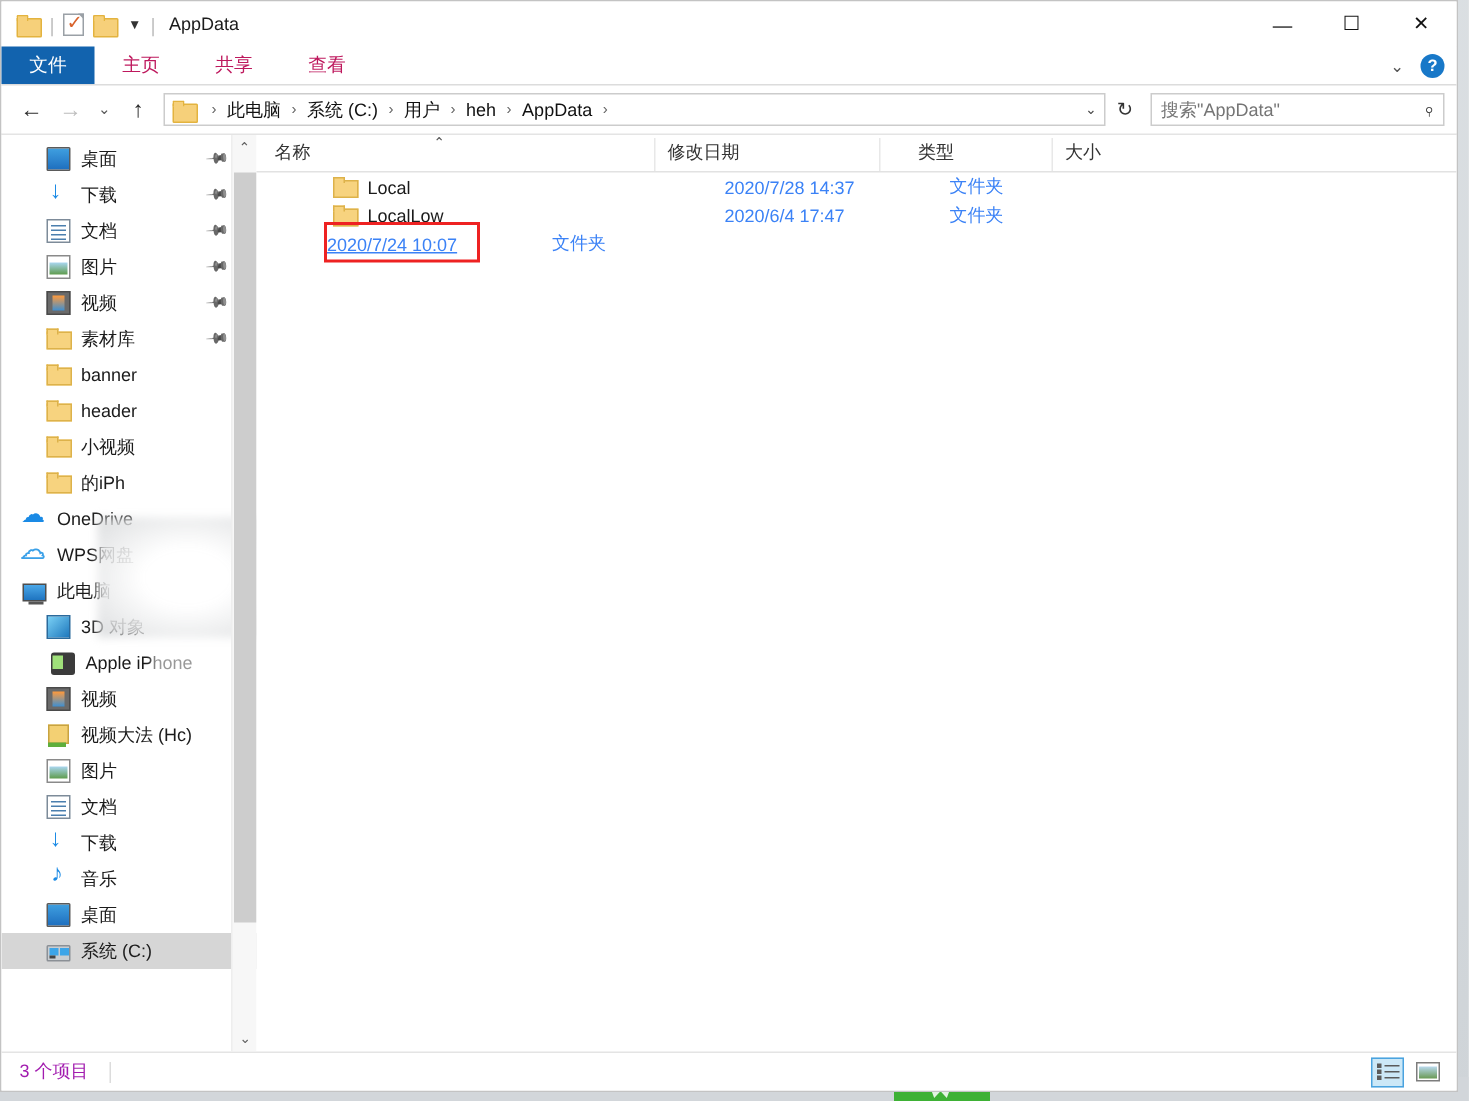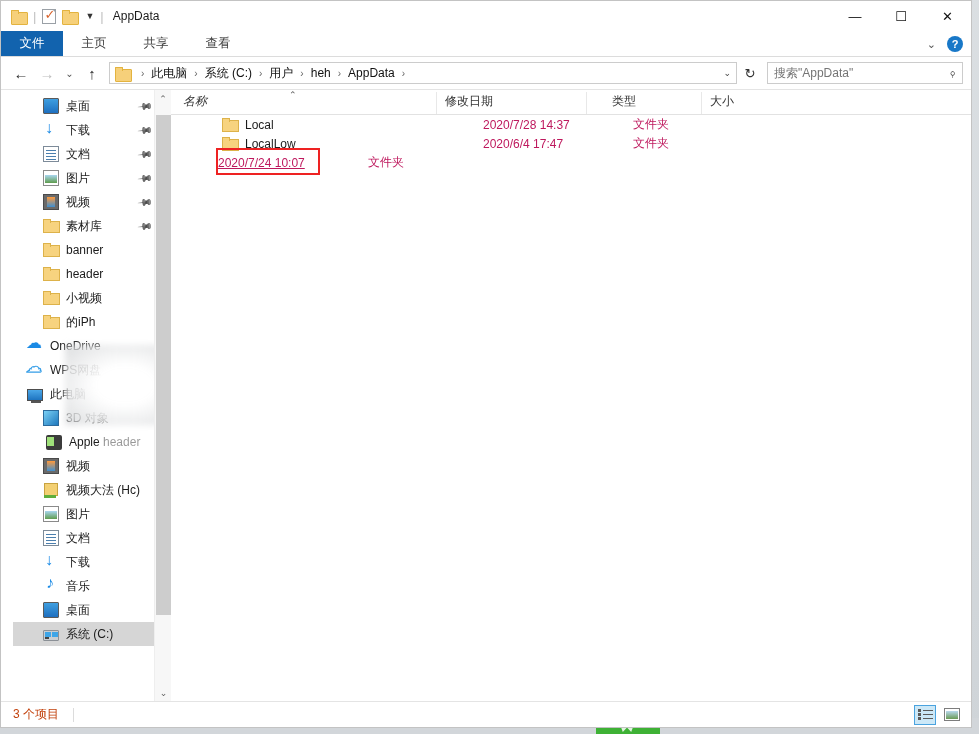--- a/index.html
+++ b/index.html
@@ -90,21 +90,21 @@
   }
   .wc .close { width: 47px; }
 
   
   .ribbon {
     height: 26px; min-height: 26px; display: flex; align-items: stretch;
     border-bottom: 1px solid #dcdcdc; background: #fff; position: relative;
   }
   .tab {
     display: flex; align-items: center; justify-content: center;
-    font-size: 12.5px; color: #404040; padding: 0 14px; min-width: 62px;
+    font-size: 12.5px; color: #be185d; padding: 0 14px; min-width: 62px;
   }
   .tab.active { background: #1263ae; color: #ffffff; }
   .ribbon-right { position: absolute; right: 8px; top: 0; height: 26px; display: flex; align-items: center; gap: 11px; }
   .chev-down { font-size: 11px; color: #555; }
   .help-icon {
     width: 16px; height: 16px; border-radius: 50%; background: #1878c8;
     color: #fff; font-size: 11px; font-weight: bold;
     display: flex; align-items: center; justify-content: center;
   }
 
@@ -141,21 +141,21 @@
   .search-icon { font-size: 12px; color: #333; transform: rotate(-45deg); }
 
   
   .body { flex: 1; display: flex; border-top: 1px solid #e4e4e4; min-height: 0; }
 
   
   .sidebar {
     width: 170px; min-width: 170px; position: relative;
     background: #fff; overflow: hidden;
   }
-  .nav-list { padding-top: 4px; margin-left: 12px; }
+  .nav-list { padding-top: 4px; }
   .nav-item {
     height: 24px; display: flex; align-items: center;
     padding-left: 22px; font-size: 12px; color: #1b1b1b; position: relative;
     white-space: nowrap;
   }
   .nav-item.indent { padding-left: 30px; }
   .nav-item.root { padding-left: 14px; }
   .nav-item.selected { background: #d6d6d6; }
   .nav-item .label { margin-left: 7px; }
   .pin {
@@ -226,32 +226,32 @@
   .col:first-child { border-left: none; padding-left: 12px; }
   .sort-ind {
     position: absolute; left: 118px; top: 0px; font-size: 9px; color: #555;
   }
   .rows { flex: 1; position: relative; margin-left: 39px; }
   .row {
     height: 19px; display: flex; align-items: center; font-size: 12px; color: #1b1b1b;
   }
   .cell-name { display: flex; align-items: center; padding-left: 12px; }
   .cell-name .label { margin-left: 7px; }
-  .cell { color: #be185d; }
+  .cell { color: #3b82f6; }
   .highlight-box {
     position: absolute; border: 2px solid #ee2222; pointer-events: none;
   }
 
   
   .statusbar {
     height: 26px; min-height: 26px; display: flex; align-items: center;
     border-top: 1px solid #e4e4e4; padding-left: 12px; background: #fff;
     position: relative;
   }
-  .status-text { font-size: 12px; color: #c2410c; }
+  .status-text { font-size: 12px; color: #a21caf; }
   .status-sep { width: 1px; height: 14px; background: #dcdcdc; margin-left: 14px; }
   .viewbtns { position: absolute; right: 8px; display: flex; gap: 5px; align-items: center; }
   .vb {
     width: 22px; height: 20px; display: flex; align-items: center; justify-content: center;
     border: 1px solid transparent;
   }
   .vb.active { background: #cce8f7; border-color: #4aa3df; }
   .vb-details { width: 15px; height: 12px; position: relative; }
   .vb-details:before {
     content:""; position:absolute; left:0; top:0; width:3px; height:3px;
@@ -394,21 +394,21 @@
           <div class="nav-item root">
             <span class="ic ic-pc"></span>
             <span class="label">此电脑</span>
           </div>
           <div class="nav-item indent">
             <span class="ic ic-3d"></span>
             <span class="label">3D 对象</span>
           </div>
           <div class="nav-item indent">
             <span class="ic ic-phone"></span>
-            <span class="label">Apple header</span>
+            <span class="label">Apple iPhone</span>
           </div>
           <div class="nav-item indent">
             <span class="ic ic-video"></span>
             <span class="label">视频</span>
           </div>
           <div class="nav-item indent">
             <span class="ic ic-yellowdrive"></span>
             <span class="label">视频大法 (Hc)</span>
           </div>
           <div class="nav-item indent">
@@ -441,21 +441,21 @@
 
       <div class="sb-scroll">
         <div class="sb-arrow">⌃</div>
         <div class="sb-thumb"></div>
         <div class="sb-arrow bot">⌄</div>
       </div>
     </div>
 
     <div class="content">
       <div class="colhead">
-        <span class="col" style="width: 265px; font-style: italic;">名称</span>
+        <span class="col" style="width: 265px;">名称</span>
           <span class="col" style="width: 150px;">修改日期</span>
           <span class="col" style="width: 115px; padding-left: 25px;">类型</span>
           <span class="col" style="width: 70px;">大小</span>
           <span class="sort-ind">⌃</span>
       </div>
       <div class="rows">
           <div class="row">
             <span class="cell-name" style="width: 265px;">
               <span class="ic ic-folder2"></span>
               <span class="label">Local</span>

